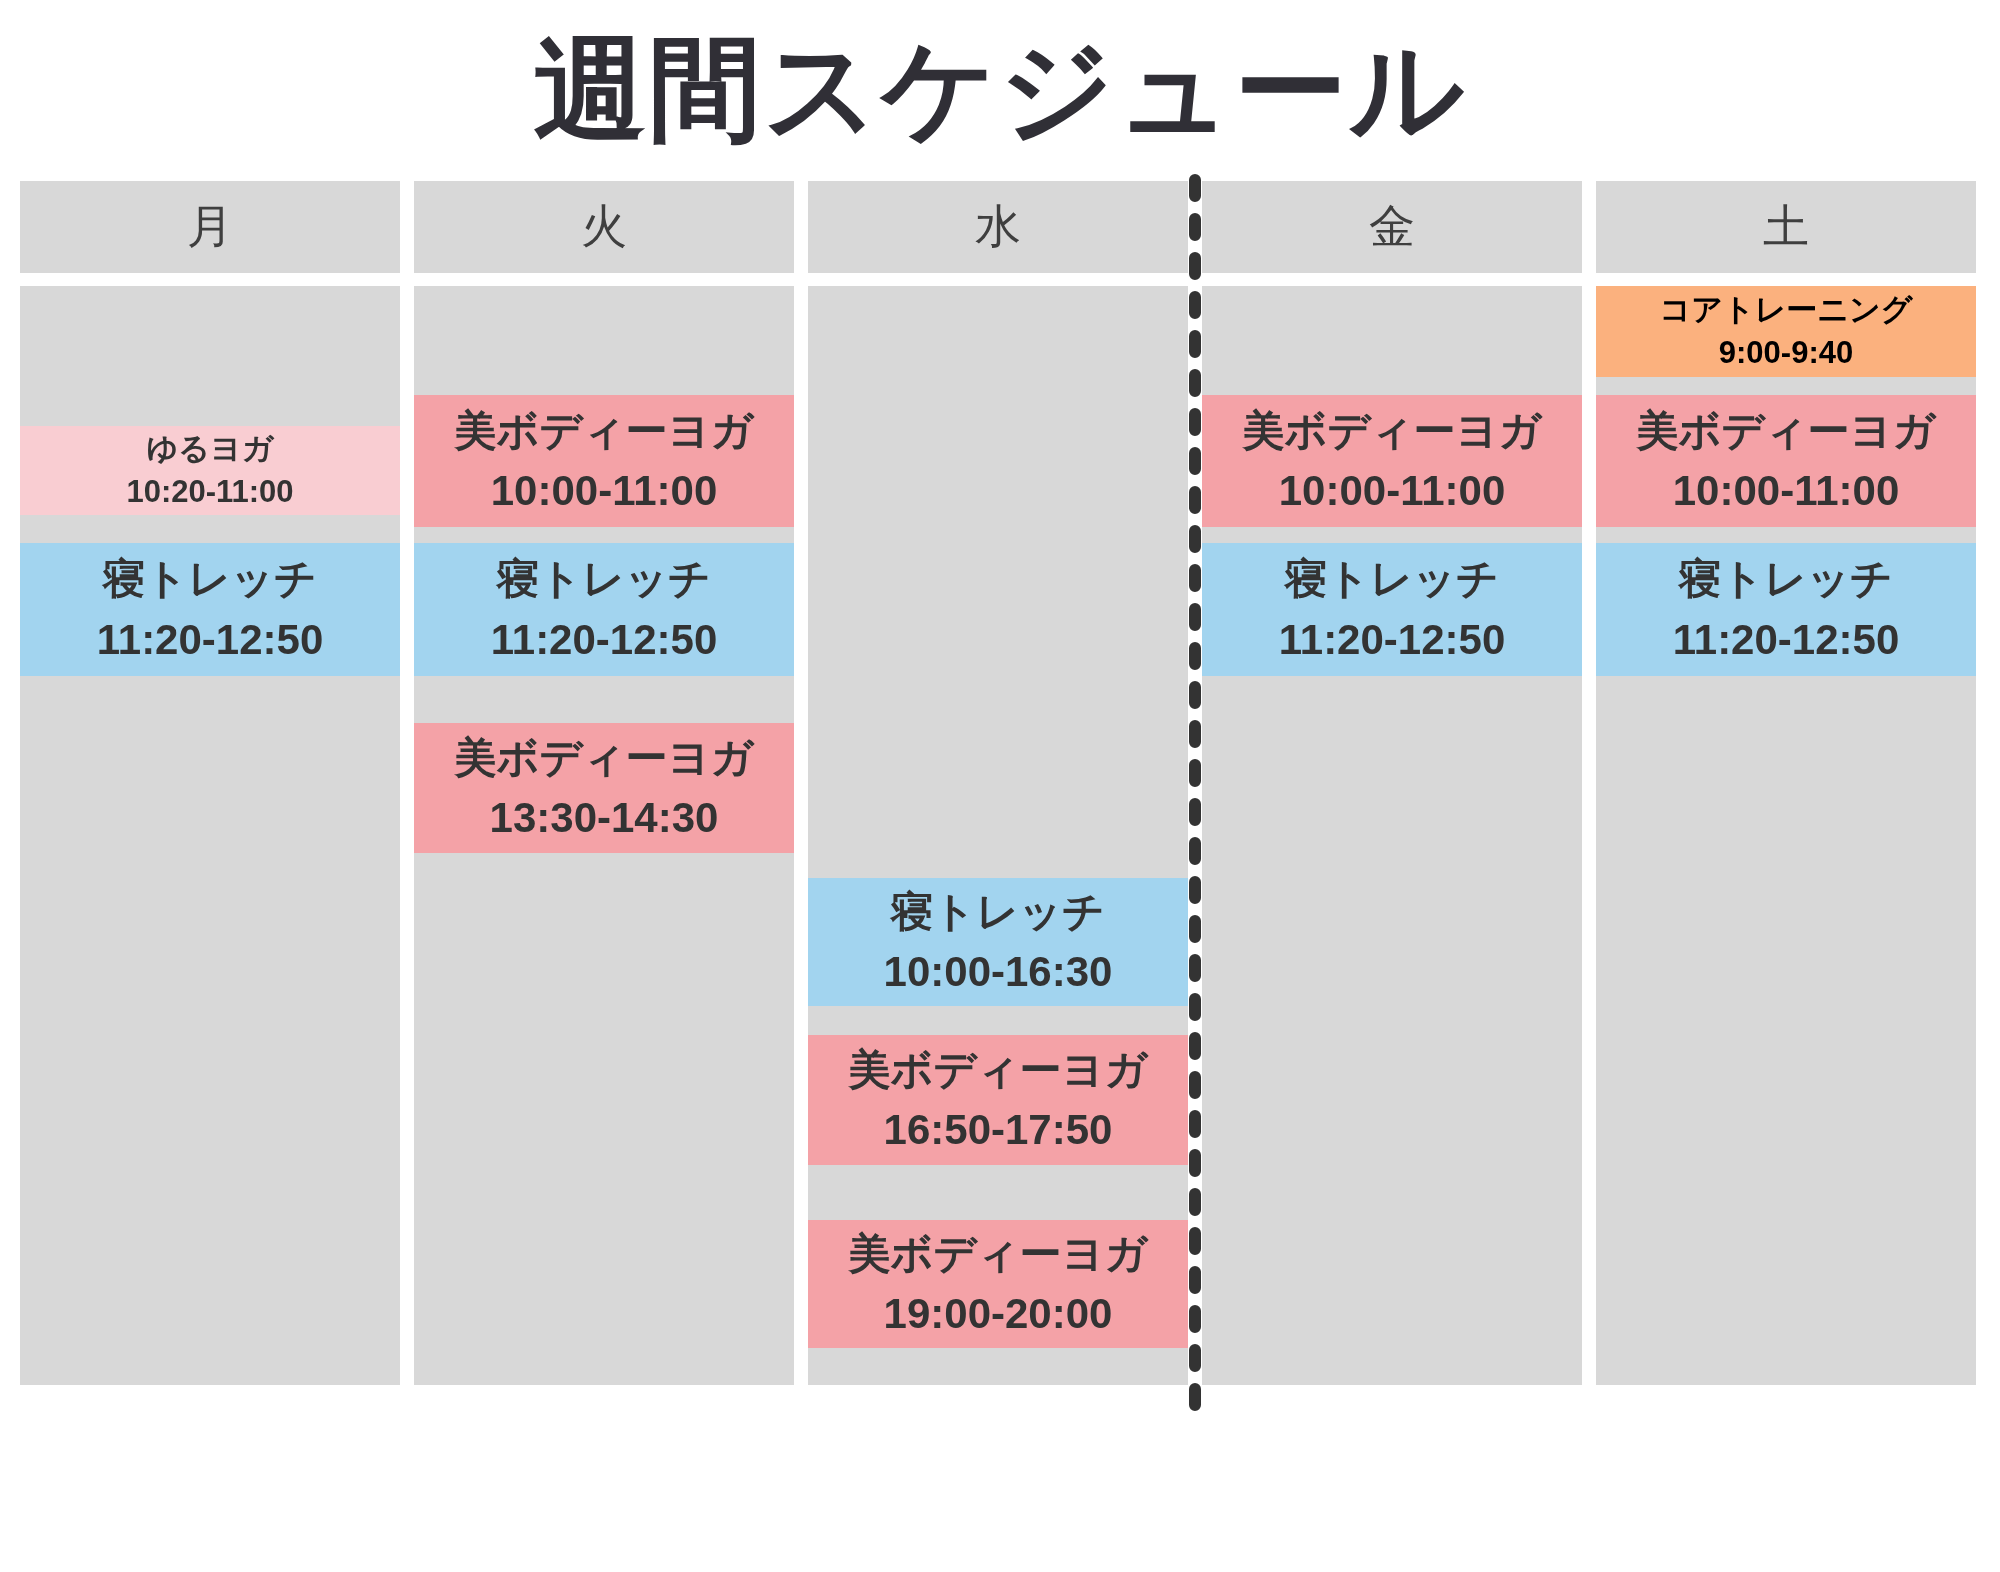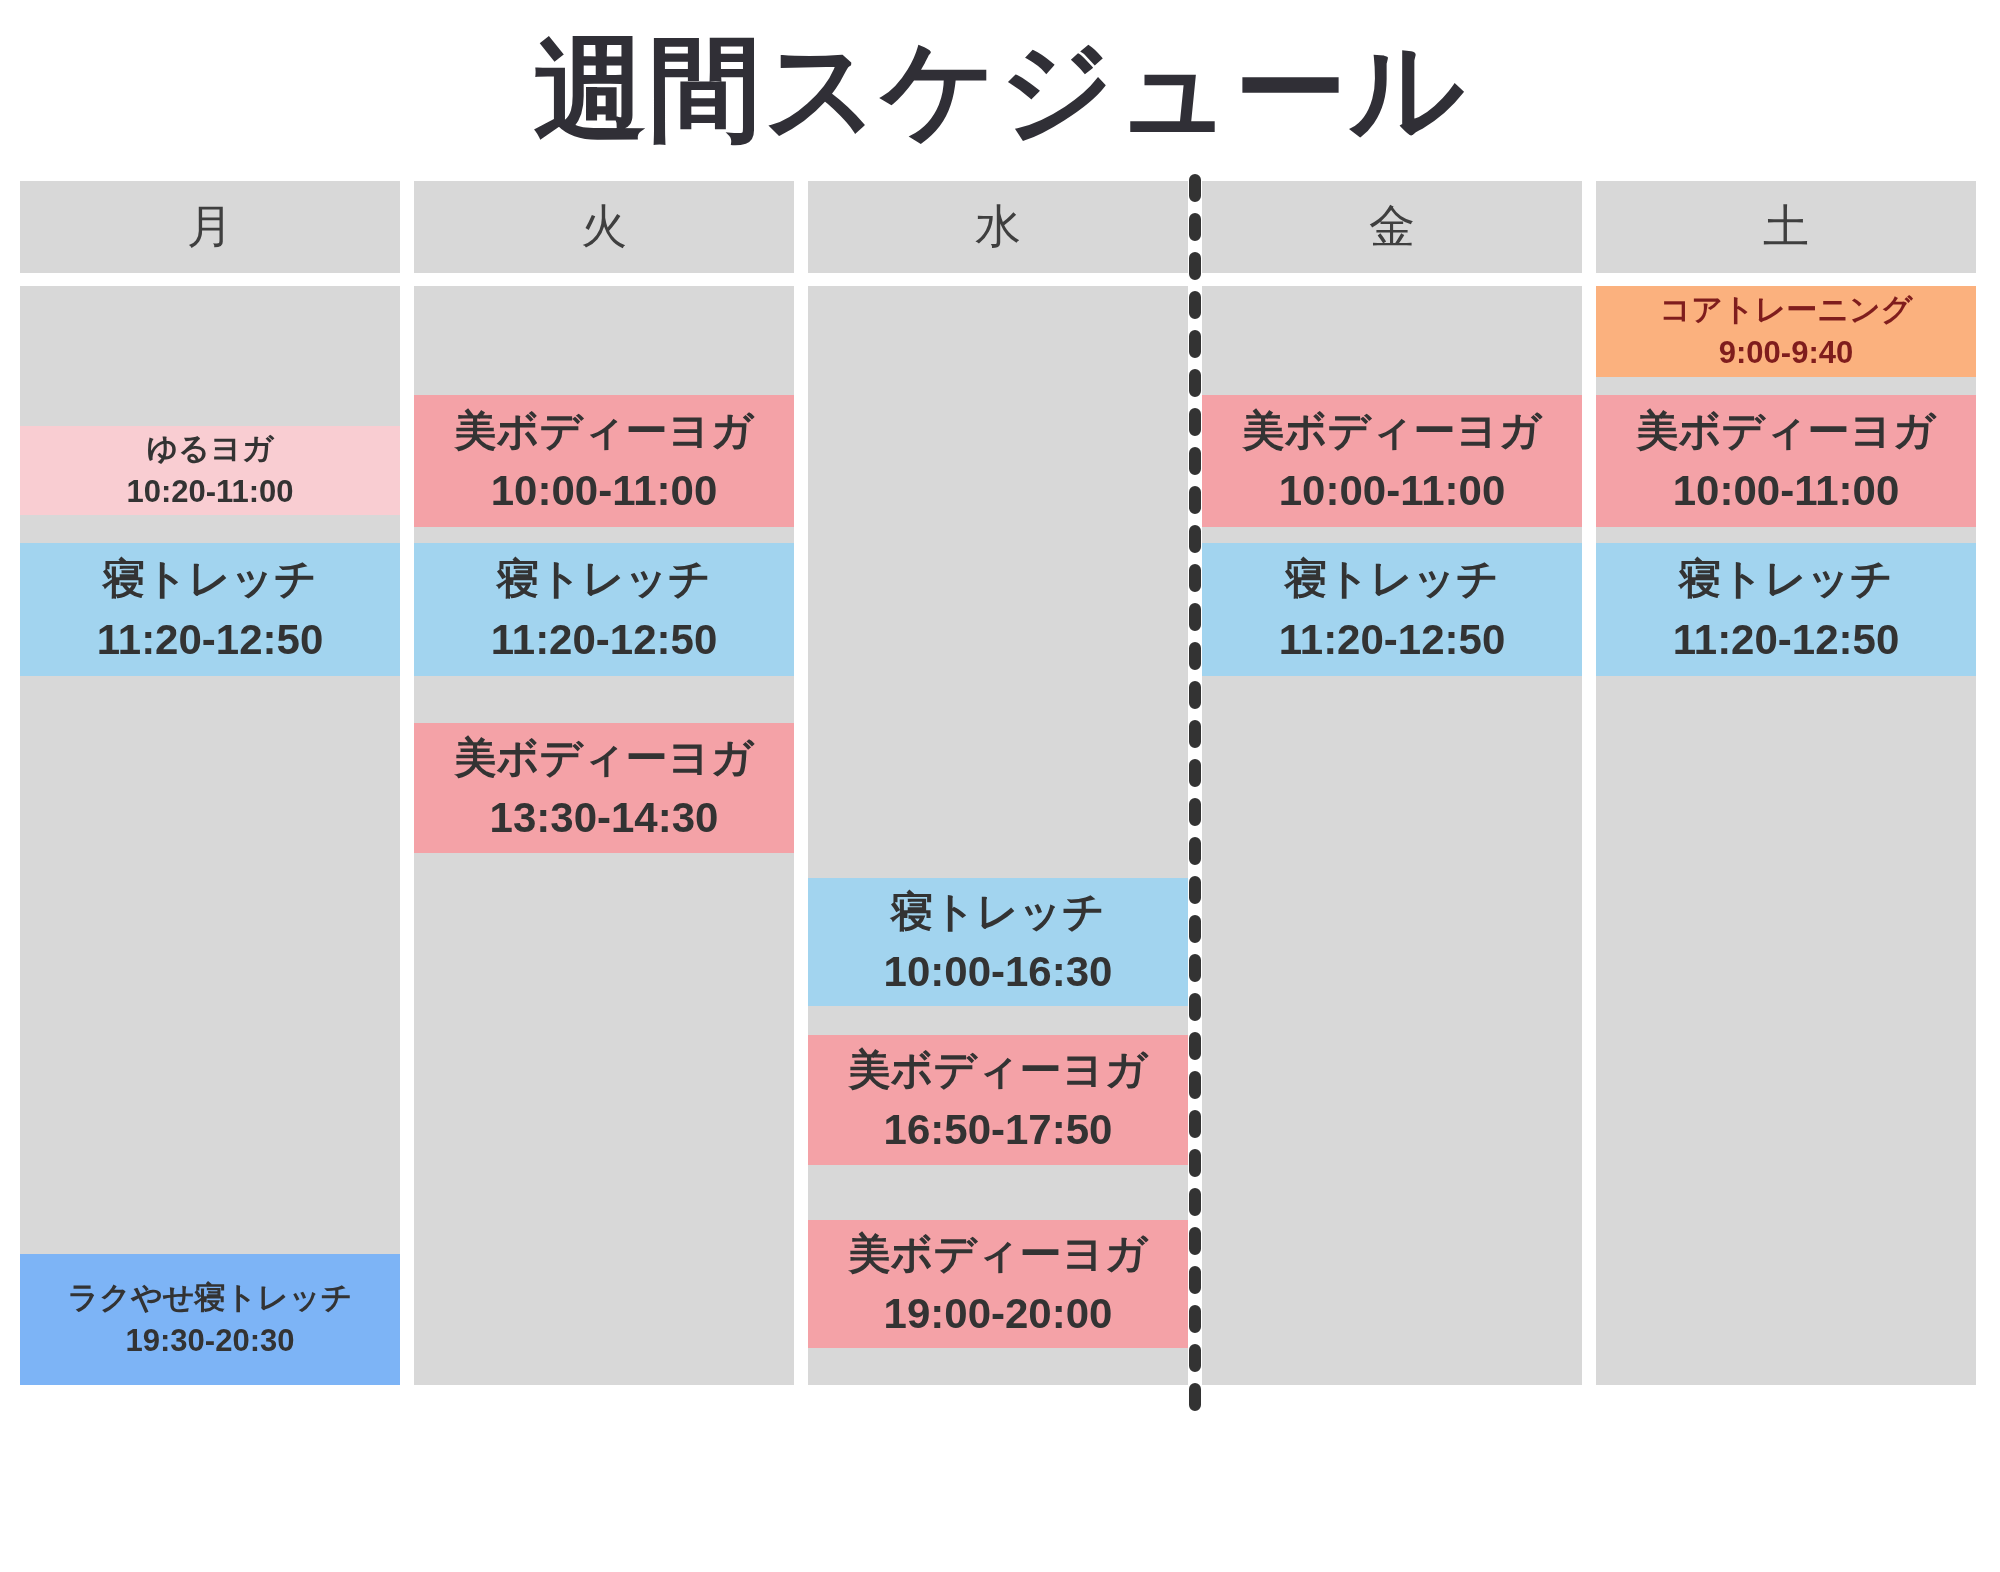--- a/index.html
+++ b/index.html
@@ -105,24 +105,20 @@
   <div class="body-row">
       <div class="day-col" style="background: rgb(216, 216, 216);">
         <div class="event small" style="top: 140px; height: 89px; background: rgb(249, 205, 210); color: rgb(51, 51, 51);">
           <div class="line">ゆるヨガ</div>
           <div class="line">10:20-11:00</div>
         </div>
         <div class="event large" style="top: 257px; height: 133px; background: rgb(162, 212, 239); color: rgb(51, 51, 51);">
           <div class="line">寝トレッチ</div>
           <div class="line">11:20-12:50</div>
         </div>
-        <div class="event small" style="top: 968px; height: 131px; background: rgb(125, 180, 246); color: rgb(51, 51, 51);">
-          <div class="line">ラクやせ寝トレッチ</div>
-          <div class="line">19:30-20:30</div>
-        </div>
       </div>
       <div class="day-col" style="background: rgb(216, 216, 216);">
         <div class="event large" style="top: 109px; height: 132px; background: rgb(244, 162, 167); color: rgb(51, 51, 51);">
           <div class="line">美ボディーヨガ</div>
           <div class="line">10:00-11:00</div>
         </div>
         <div class="event large" style="top: 257px; height: 133px; background: rgb(162, 212, 239); color: rgb(51, 51, 51);">
           <div class="line">寝トレッチ</div>
           <div class="line">11:20-12:50</div>
         </div>
@@ -149,21 +145,21 @@
         <div class="event large" style="top: 109px; height: 132px; background: rgb(244, 162, 167); color: rgb(51, 51, 51);">
           <div class="line">美ボディーヨガ</div>
           <div class="line">10:00-11:00</div>
         </div>
         <div class="event large" style="top: 257px; height: 133px; background: rgb(162, 212, 239); color: rgb(51, 51, 51);">
           <div class="line">寝トレッチ</div>
           <div class="line">11:20-12:50</div>
         </div>
       </div>
       <div class="day-col" style="background: rgb(216, 216, 216);">
-        <div class="event small" style="top: 0px; height: 91px; background: rgb(251, 177, 126); color: #7f1d1d;">
+        <div class="event small" style="top: 0px; height: 91px; background: rgb(251, 177, 126); color: #000000;">
           <div class="line">コアトレーニング</div>
           <div class="line">9:00-9:40</div>
         </div>
         <div class="event large" style="top: 109px; height: 132px; background: rgb(244, 162, 167); color: rgb(51, 51, 51);">
           <div class="line">美ボディーヨガ</div>
           <div class="line">10:00-11:00</div>
         </div>
         <div class="event large" style="top: 257px; height: 133px; background: rgb(162, 212, 239); color: rgb(51, 51, 51);">
           <div class="line">寝トレッチ</div>
           <div class="line">11:20-12:50</div>

